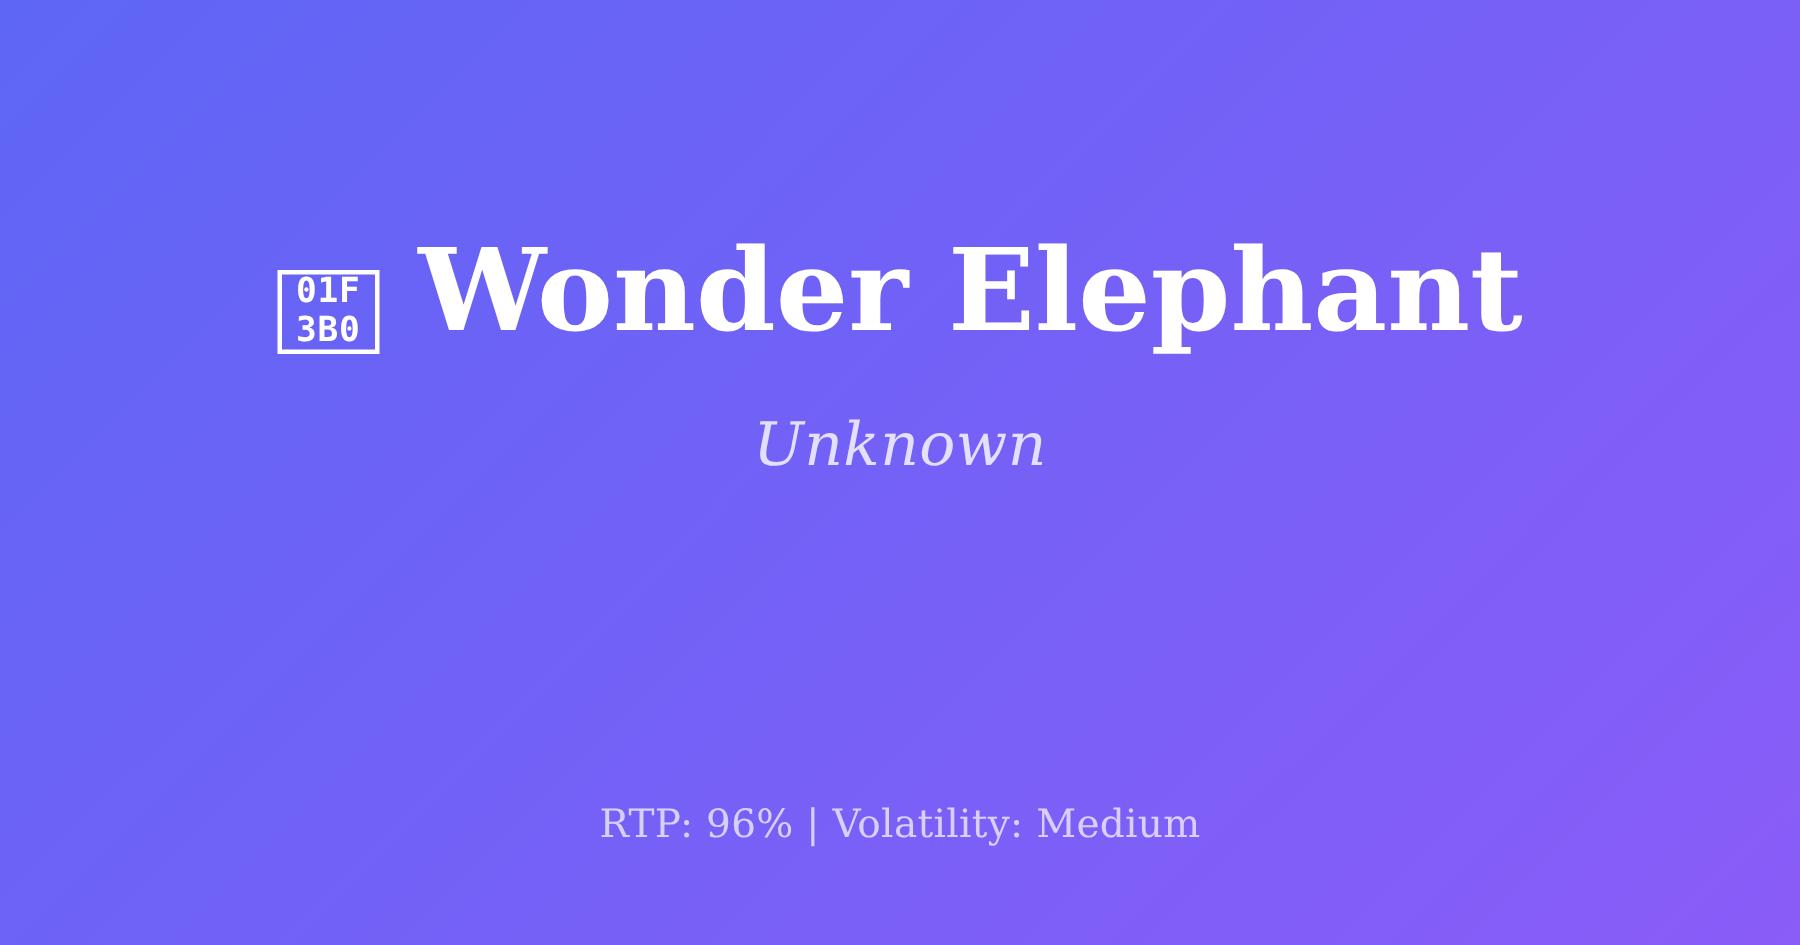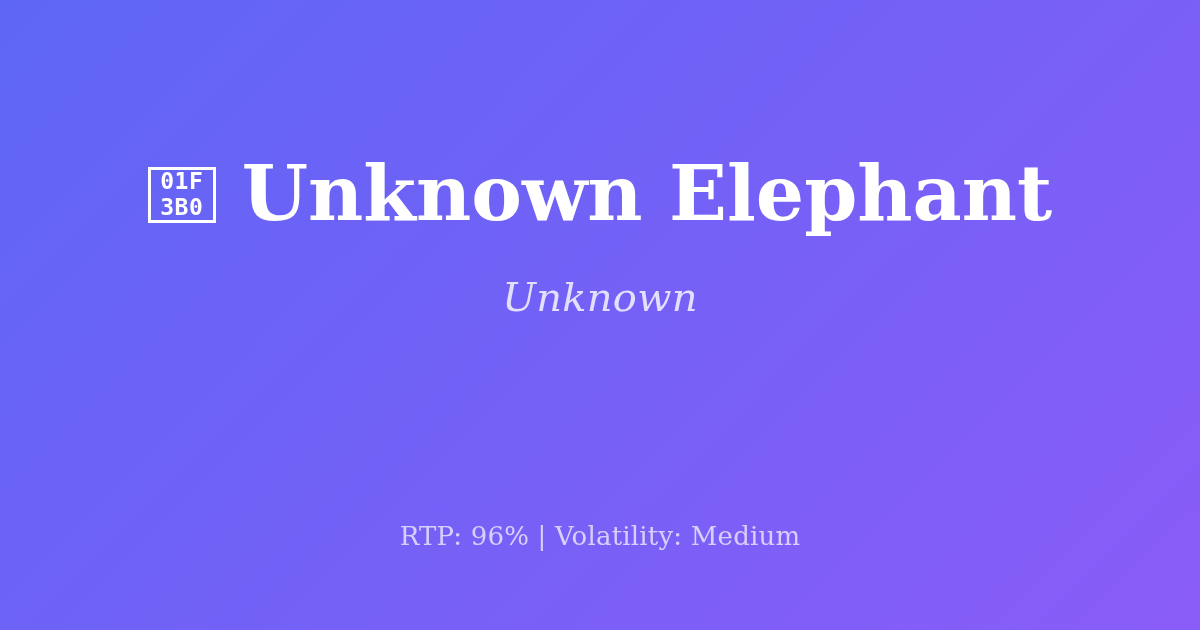--- a/index.html
+++ b/index.html
@@ -59,21 +59,21 @@
     box-sizing: border-box;
     width: 68px;
     height: 56px;
     border: 3px solid #ffffff;
     font-family: "DejaVu Sans Mono", "Liberation Mono", monospace;
     font-weight: 700;
     line-height: 1;
     color: #ffffff;
     flex: none;
     position: relative;
-    top: 1px;
+    top: 14px;
   }
 
   .tofu-row {
     font-size: 23px;
     letter-spacing: 0.5px;
     display: block;
   }
 
   .tofu-row.top { margin-bottom: 3px; }
 
@@ -94,21 +94,21 @@
     line-height: 1.2;
     letter-spacing: 0.3px;
     font-style: italic;
   }
 
   
   .footer-meta {
     position: absolute;
     left: 0;
     right: 0;
-    bottom: 76px;
+    bottom: 62px;
     text-align: center;
     font-size: 26px;
     font-weight: 400;
     color: rgba(255, 255, 255, 0.70);
     line-height: 1.3;
     letter-spacing: 0.2px;
   }
 </style>
 </head>
 <body>
@@ -117,21 +117,21 @@
 
   <div class="hero">
 
     <div class="title-row">
 
       <span class="tofu">
         <span class="tofu-row top">01F</span>
         <span class="tofu-row bottom">3B0</span>
       </span>
 
-      <h1 class="title">Unknown Elephant</h1>
+      <h1 class="title">Wonder Elephant</h1>
     </div>
 
     <div class="subtitle">Unknown</div>
   </div>
 
   <div class="footer-meta">RTP: 96% | Volatility: Medium</div>
 
 </div>
 
 </body></html>

